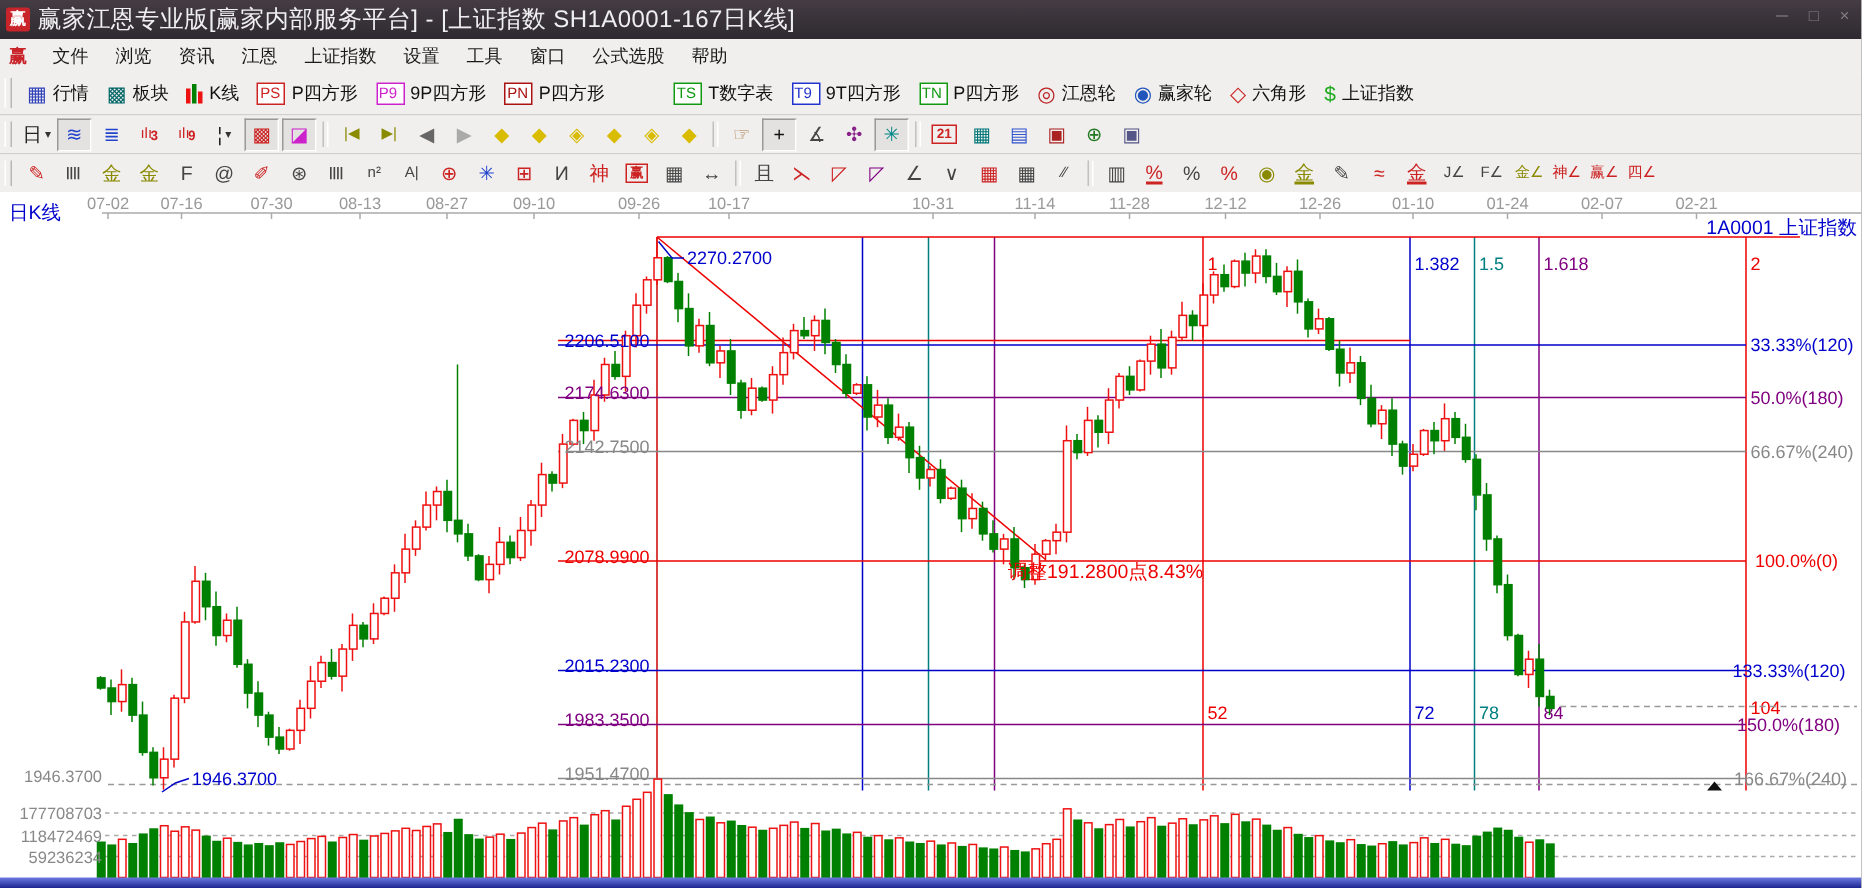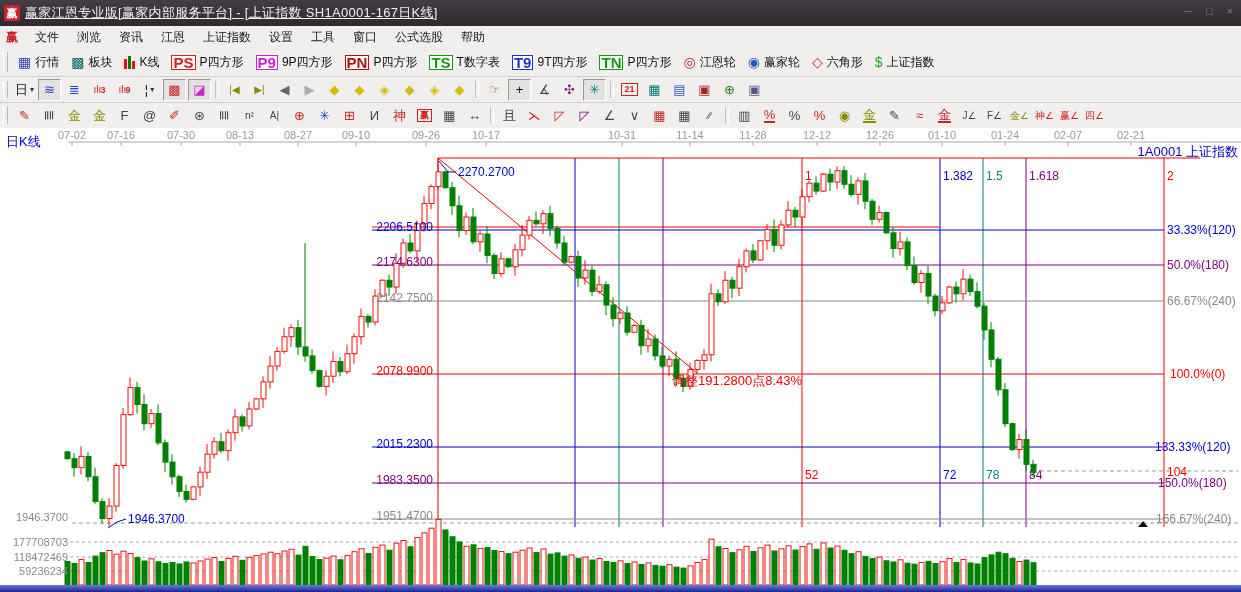--- a/index.html
+++ b/index.html
@@ -3,40 +3,40 @@
 <meta charset="utf-8">
 <style>
   html,body{margin:0;padding:0;background:#888;}
   .app{position:relative;width:1241px;height:592px;background:#ffffff;overflow:hidden;
        font-family:"Liberation Sans","DejaVu Sans",sans-serif;font-size:12px;}
   
   .titlebar{position:absolute;left:0;top:0;width:100%;height:26px;
     background:linear-gradient(#453c44,#2e2930);color:#efeff1;display:flex;align-items:center;}
   .titlebar .logo{display:inline-block;width:16px;height:16px;margin:0 5px 0 4px;background:#c8242a;
     color:#fff;font-weight:bold;font-size:11px;line-height:16px;text-align:center;border-radius:2px;}
-  .titlebar .ttext{font-size:13px;letter-spacing:.3px;text-decoration:underline;}
+  .titlebar .ttext{font-size:16px;letter-spacing:.3px;}
   .win-controls{position:absolute;right:8px;top:5px;color:#857d85;font-size:11px;display:flex;gap:14px;}
   .win-controls span{cursor:default;}
   
   .menubar{position:absolute;left:0;top:26px;width:100%;height:22px;background:#f0efee;
     border-bottom:1px solid #d9d7d5;display:flex;align-items:center;color:#1a1a1a;}
   .menubar .child-icon{color:#c8242a;font-weight:bold;margin:0 8px 0 6px;}
   .menu-item{padding:2px 9px;cursor:default;}
   
   .toolbar{position:absolute;left:0;width:100%;background:#f0efee;display:flex;align-items:center;
     border-bottom:1px solid #d2d0ce;}
   .tb1{top:48px;height:28px;}
   .tb2{top:77px;height:25px;}
   .tb3{top:103px;height:25px;}
   .grip{width:3px;height:70%;border-left:1px solid #fff;border-right:1px solid #b9b7b5;margin:0 4px 0 3px;}
   .tsep{width:2px;height:70%;border-left:1px solid #c2c0be;border-right:1px solid #fff;margin:0 3px;}
   .tb-item{display:flex;align-items:center;gap:4px;padding:1px 6px;cursor:default;}
   .tb-label{font-size:12px;color:#111;white-space:nowrap;}
   .icon-box{display:inline-block;min-width:15px;height:13px;line-height:13px;
-    font-size:15px;font-weight:bold;border:1px solid currentColor;background:#fff;padding:0 1px;}
+    font-size:10px;font-weight:normal;border:1px solid currentColor;background:#fff;padding:0 1px;}
   .icon-glyph{font-size:14px;line-height:14px;display:inline-block;}
   .icon-kline{display:inline-flex;align-items:flex-end;gap:1px;height:14px;}
   .icon-kline i{display:inline-block;width:3px;}
   .tbtn{display:inline-flex;align-items:center;justify-content:center;min-width:21px;height:20px;
     margin:0 1px;border:1px solid transparent;cursor:default;font-size:13px;}
   .tbtn.pressed{border:1px solid #999;border-right-color:#fff;border-bottom-color:#fff;background:#e4e2e0;}
   .tbtn i{font-style:normal;display:inline-block;line-height:1;}
   .tbtn .sub{font-size:9px;font-weight:bold;margin-left:-1px;}
   .tbtn .dd{font-size:8px;color:#333;margin-left:2px;}
   
@@ -97,21 +97,21 @@
       </span>
       <span class="tb-item">
         <span class="icon-box" style="color: rgb(204, 34, 204);">P9</span>
         <span class="tb-label">9P四方形</span>
       </span>
       <span class="tb-item">
         <span class="icon-box" style="color: rgb(170, 17, 17);">PN</span>
         <span class="tb-label">P四方形</span>
       </span>
       <span class="tb-item">
-        <span class="icon-box" style="color: rgb(17, 153, 17);">TS</span>
+        <span class="icon-box" style="color: rgb(17, 153, 17); margin-left: 34px;">TS</span>
         <span class="tb-label">T数字表</span>
       </span>
       <span class="tb-item">
         <span class="icon-box" style="color: rgb(34, 51, 204);">T9</span>
         <span class="tb-label">9T四方形</span>
       </span>
       <span class="tb-item">
         <span class="icon-box" style="color: rgb(17, 153, 17);">TN</span>
         <span class="tb-label">P四方形</span>
       </span>

